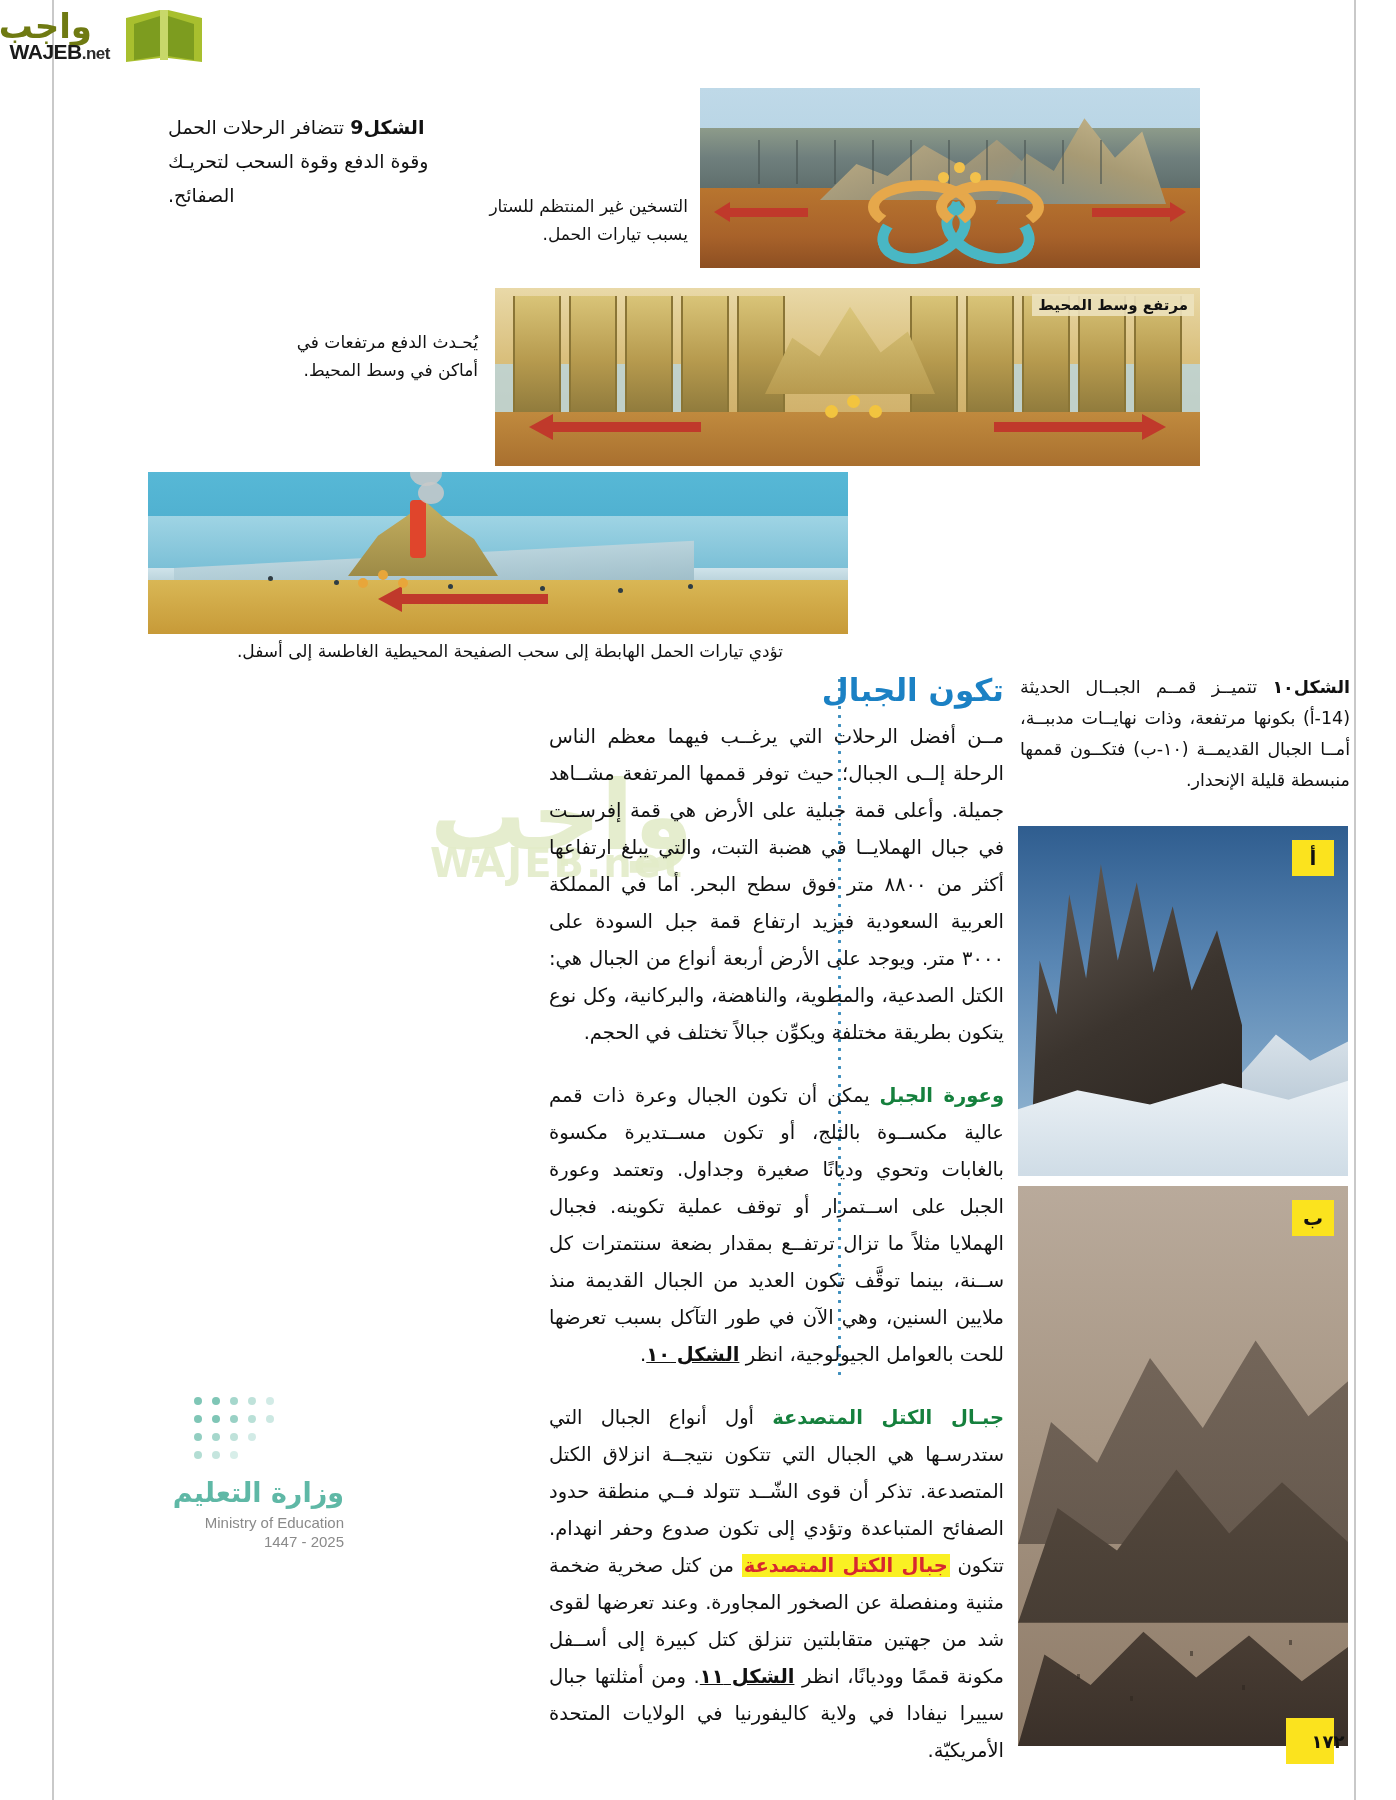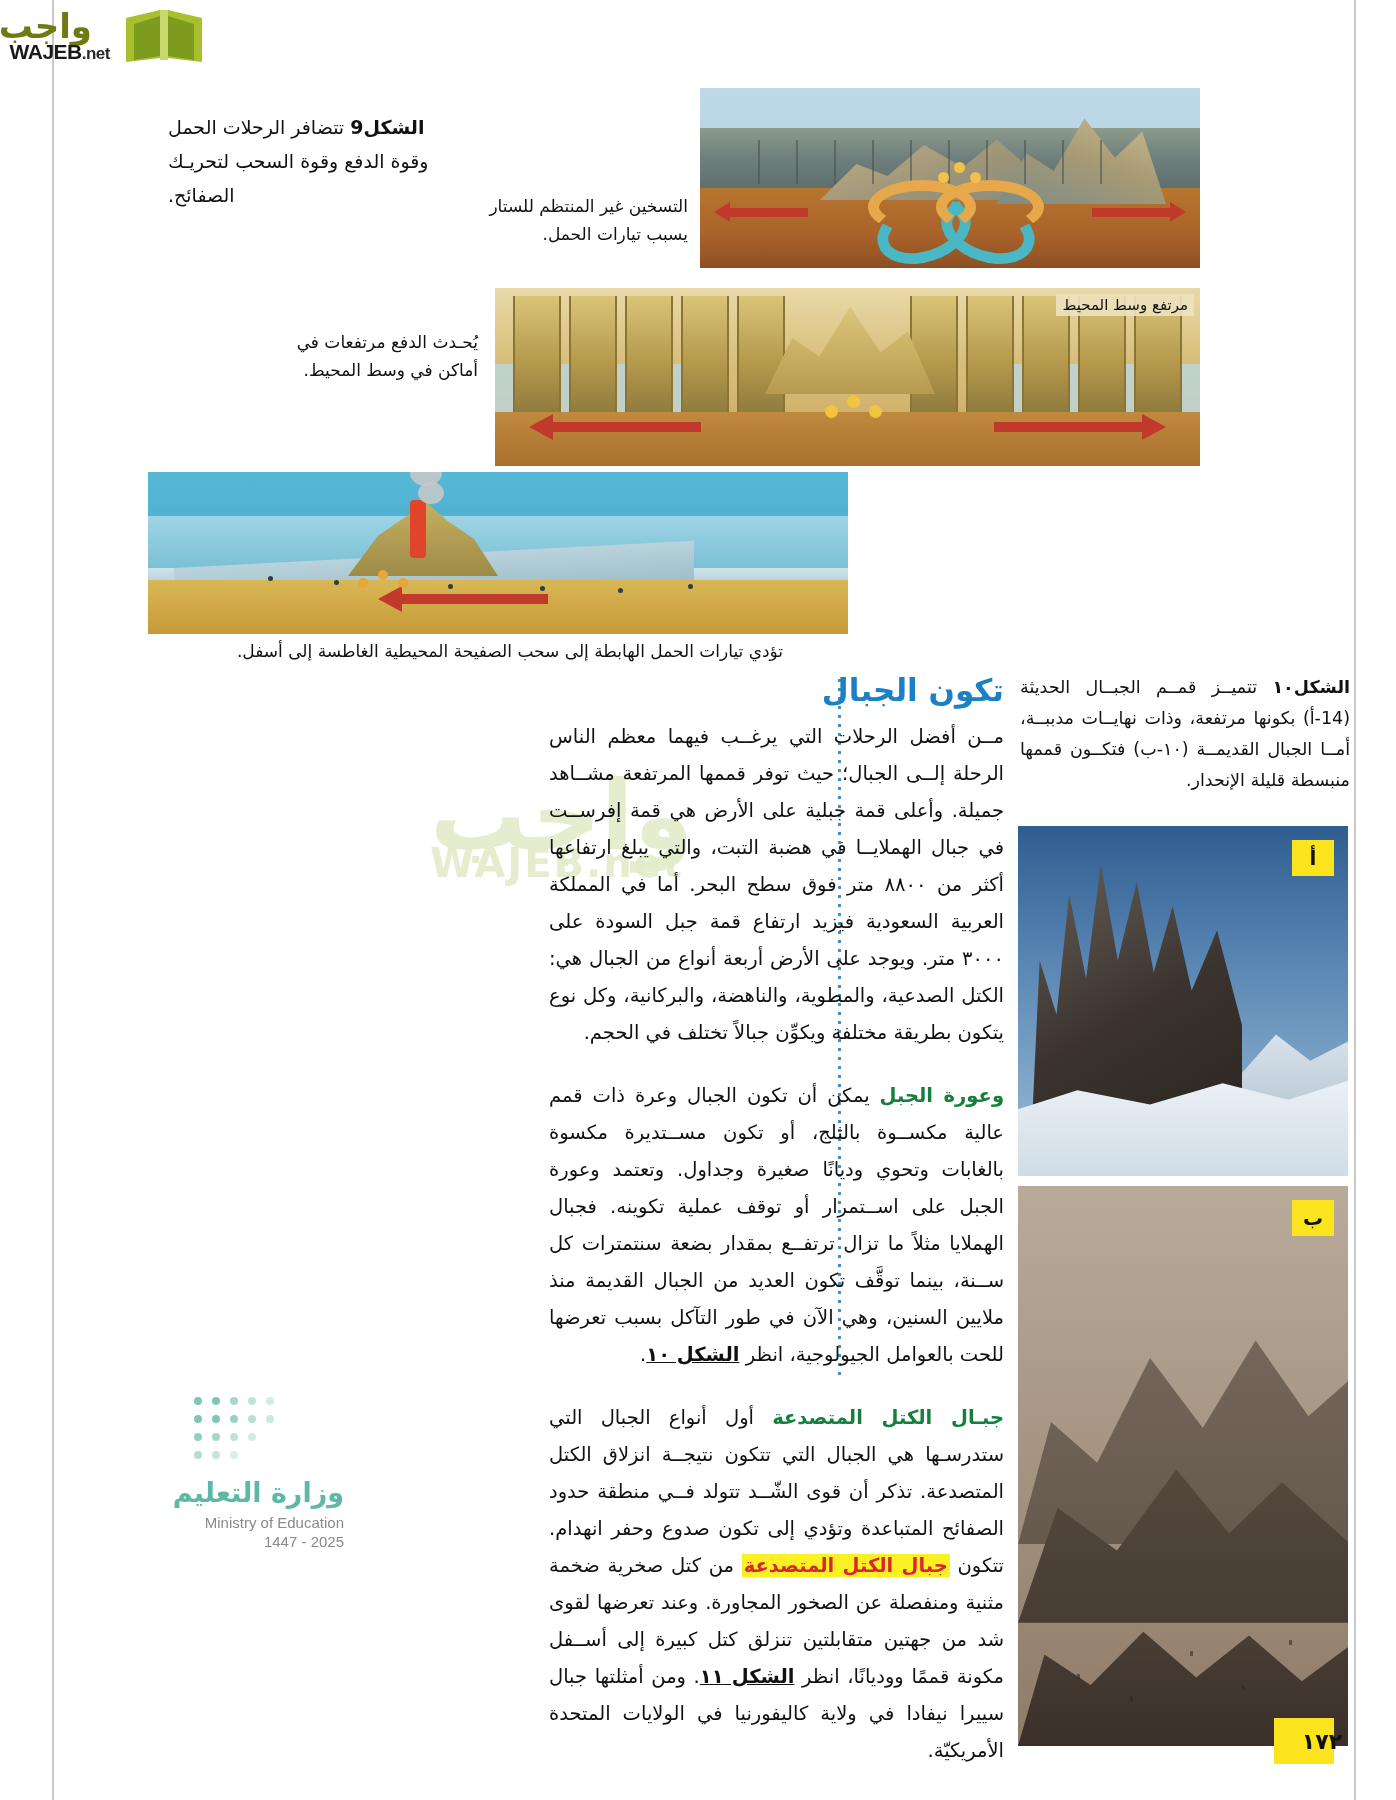--- a/index.html
+++ b/index.html
@@ -84,21 +84,21 @@
   }
   .f2-floor { position:absolute; left:0; right:0; bottom:0; height:54px; background: linear-gradient(#c08a3e,#a9702f); }
   .f2-arrow-l { position:absolute; left:56px; bottom:34px; width:150px; height:10px; background:#c0392b; }
   .f2-arrow-r { position:absolute; right:56px; bottom:34px; width:150px; height:10px; background:#c0392b; }
   .f2-tri-l { position:absolute; left:34px; bottom:26px; width:0; height:0;
               border-top:13px solid transparent; border-bottom:13px solid transparent; border-right:24px solid #c0392b; }
   .f2-tri-r { position:absolute; right:34px; bottom:26px; width:0; height:0;
               border-top:13px solid transparent; border-bottom:13px solid transparent; border-left:24px solid #c0392b; }
   .f2-magma { position:absolute; width:13px; height:13px; border-radius:50%; background:#f2c43f; }
   .f2-label {
-    position:absolute; right:6px; top:6px; color:#111; font-weight:normal; font-size:15px;
+    position:absolute; right:6px; top:6px; color:#111; font-weight:bold; font-size:15px;
     background:rgba(236,226,190,.9); padding:2px 6px;
   }
 
   
   .fig3 { left: 148px; top: 472px; width: 700px; height: 162px; }
   .f3-sky { position:absolute; inset:0; background: linear-gradient(#57b8d6 0%, #3f9fc2 100%); }
   .f3-ocean { position:absolute; left:0; right:0; top:44px; height:70px; background: linear-gradient(#9fd4e4,#6fb9d2); }
   .f3-plate-top {
     position:absolute; left:0; right:0; top:96px; height:24px;
     background: linear-gradient(#cfe3ea,#a9c6d0);
@@ -227,23 +227,23 @@
   .photo-badge {
     position: absolute; top: 14px; right: 14px;
     width: 42px; height: 36px; background: #fbe31e;
     display: flex; align-items: center; justify-content: center;
     font-size: 20px; font-weight: bold; color: #111;
     font-family: "DejaVu Sans", sans-serif;
   }
 
   .page-number {
     position: absolute; right: 62px; bottom: 36px;
-    width: 60px; height: 46px; background: #fbe31e;
+    width: 48px; height: 46px; background: #fbe31e;
     display: flex; align-items: center; justify-content: center;
-    font-size: 22px; font-weight: bold; color: #111;
+    font-size: 18px; font-weight: bold; color: #111;
     font-family: "DejaVu Sans", sans-serif; z-index: 5; padding-left: 36px;
   }
 
   
   .wm {
     position: absolute; color: #e3ecc9; font-weight: bold;
     font-family: "DejaVu Sans", sans-serif; z-index: 0; pointer-events: none;
     white-space: nowrap;
   }
   .wm1 { left: 430px; top: 760px; font-size: 96px; opacity: .9; }

